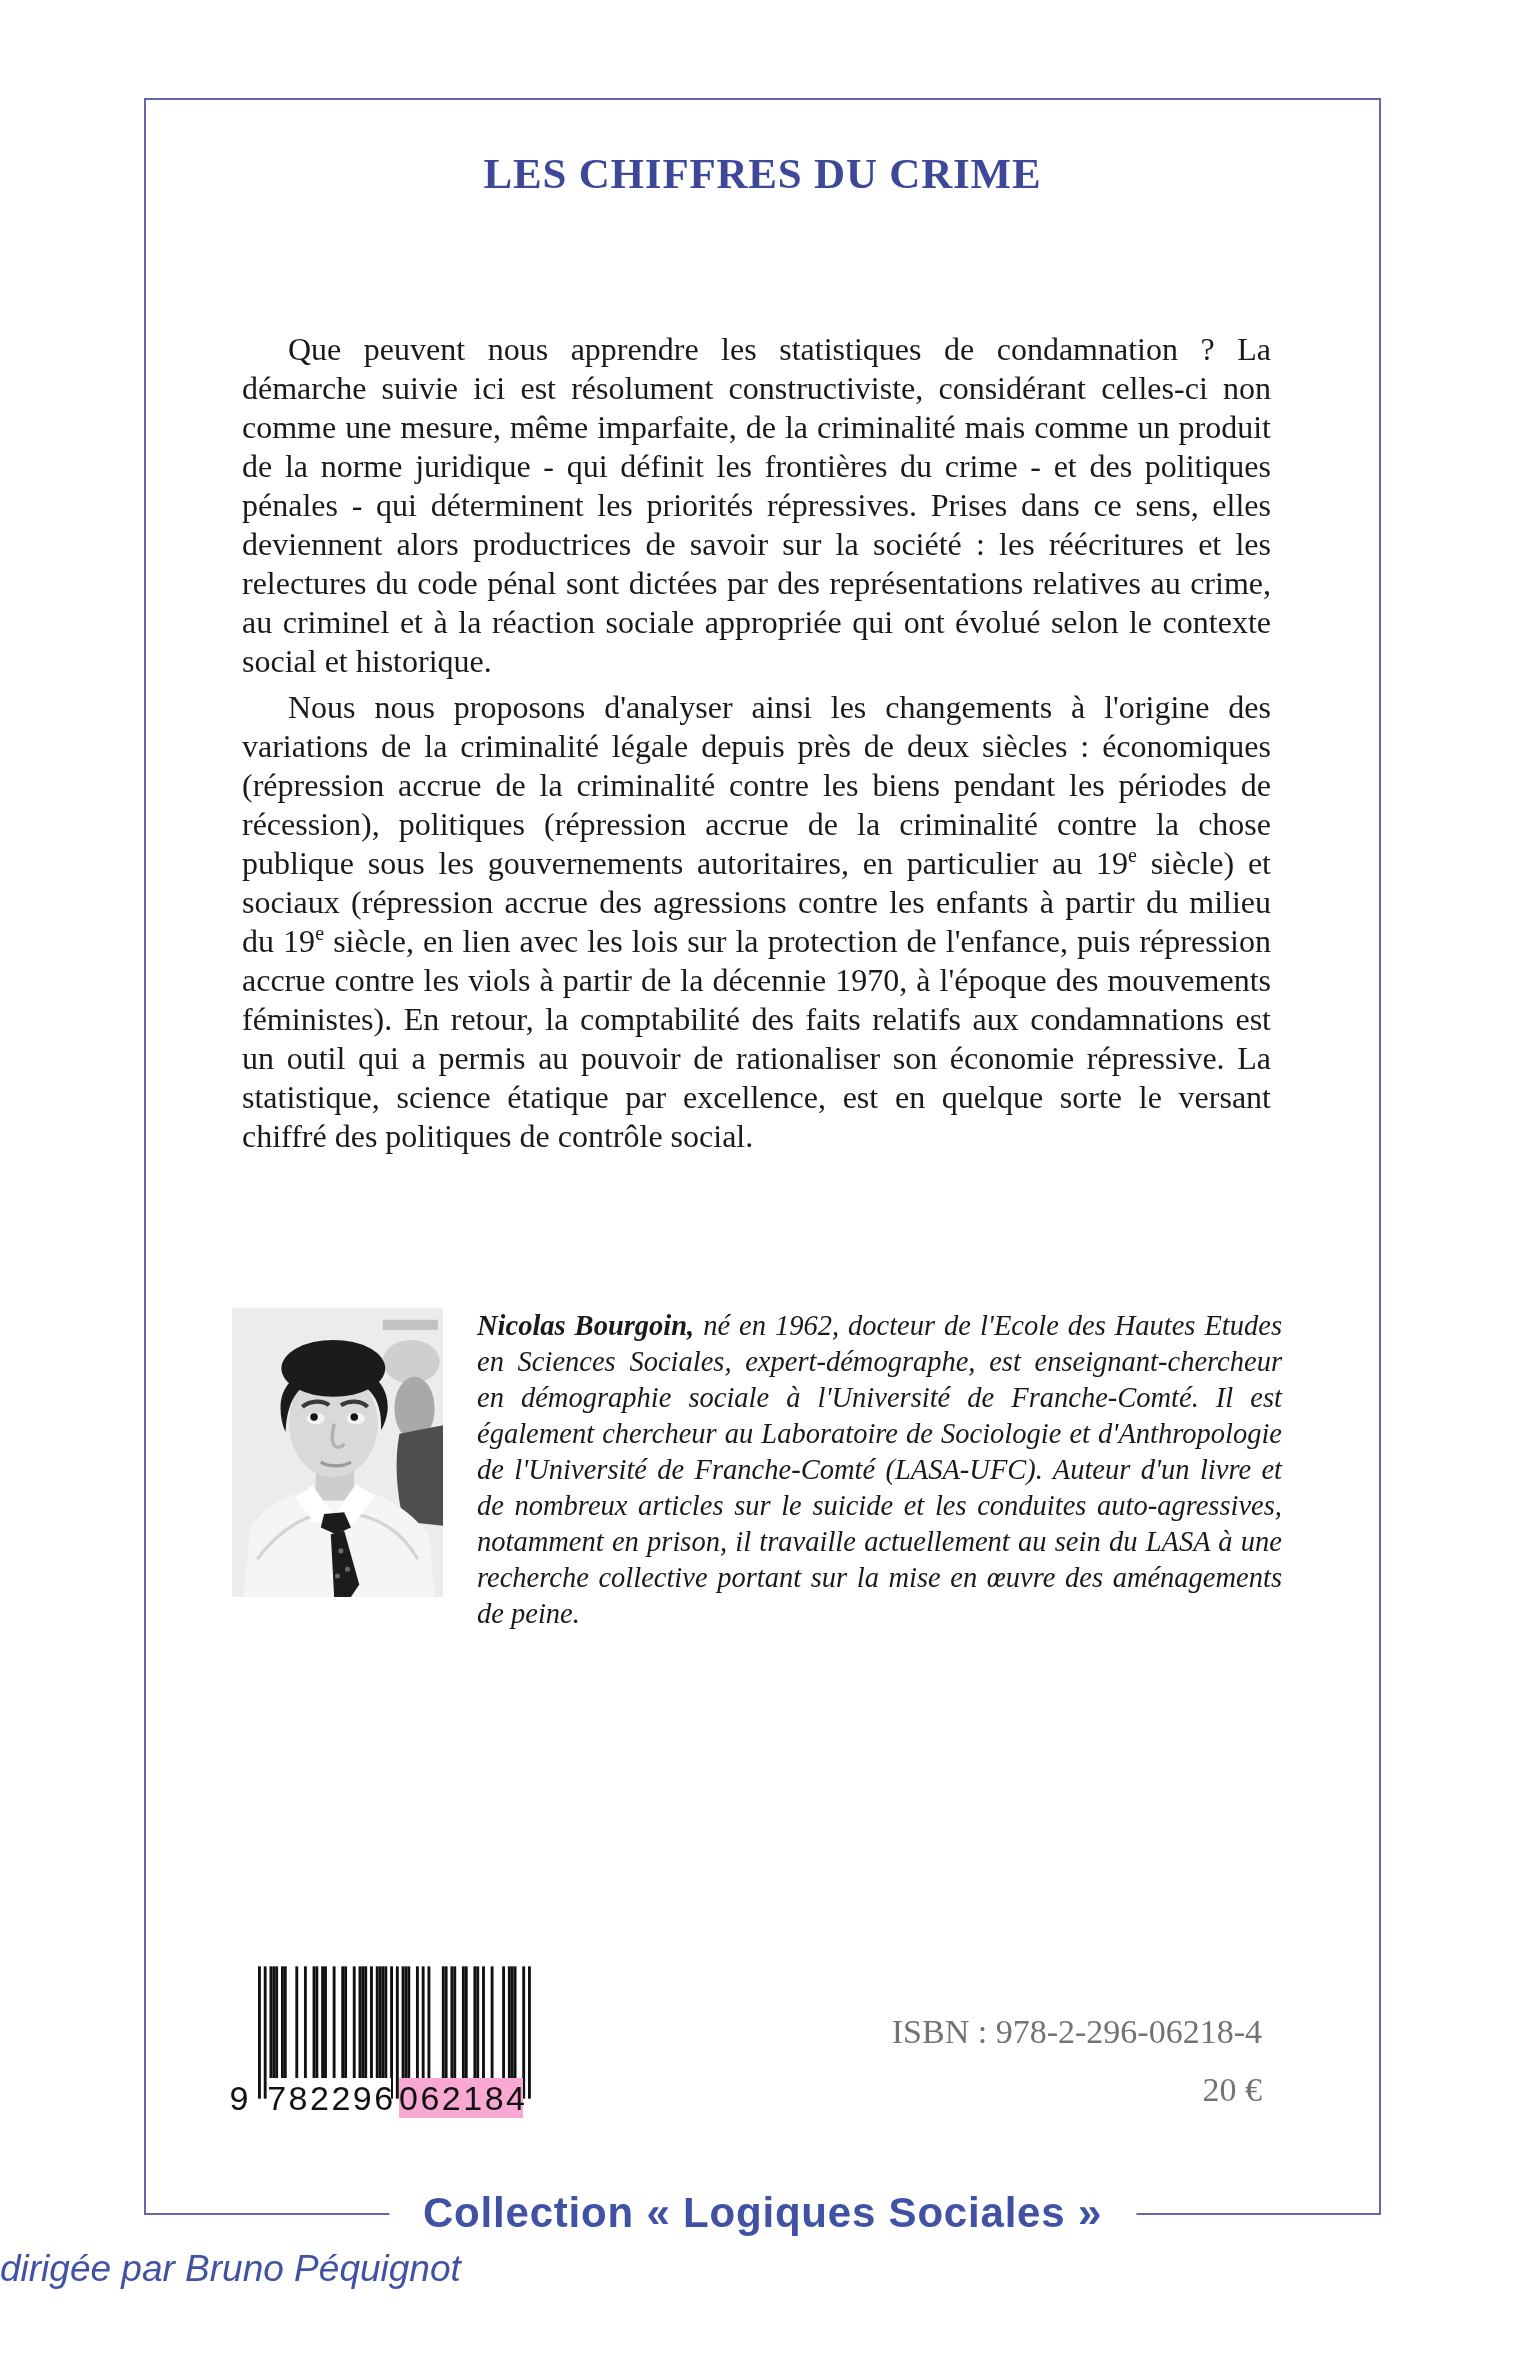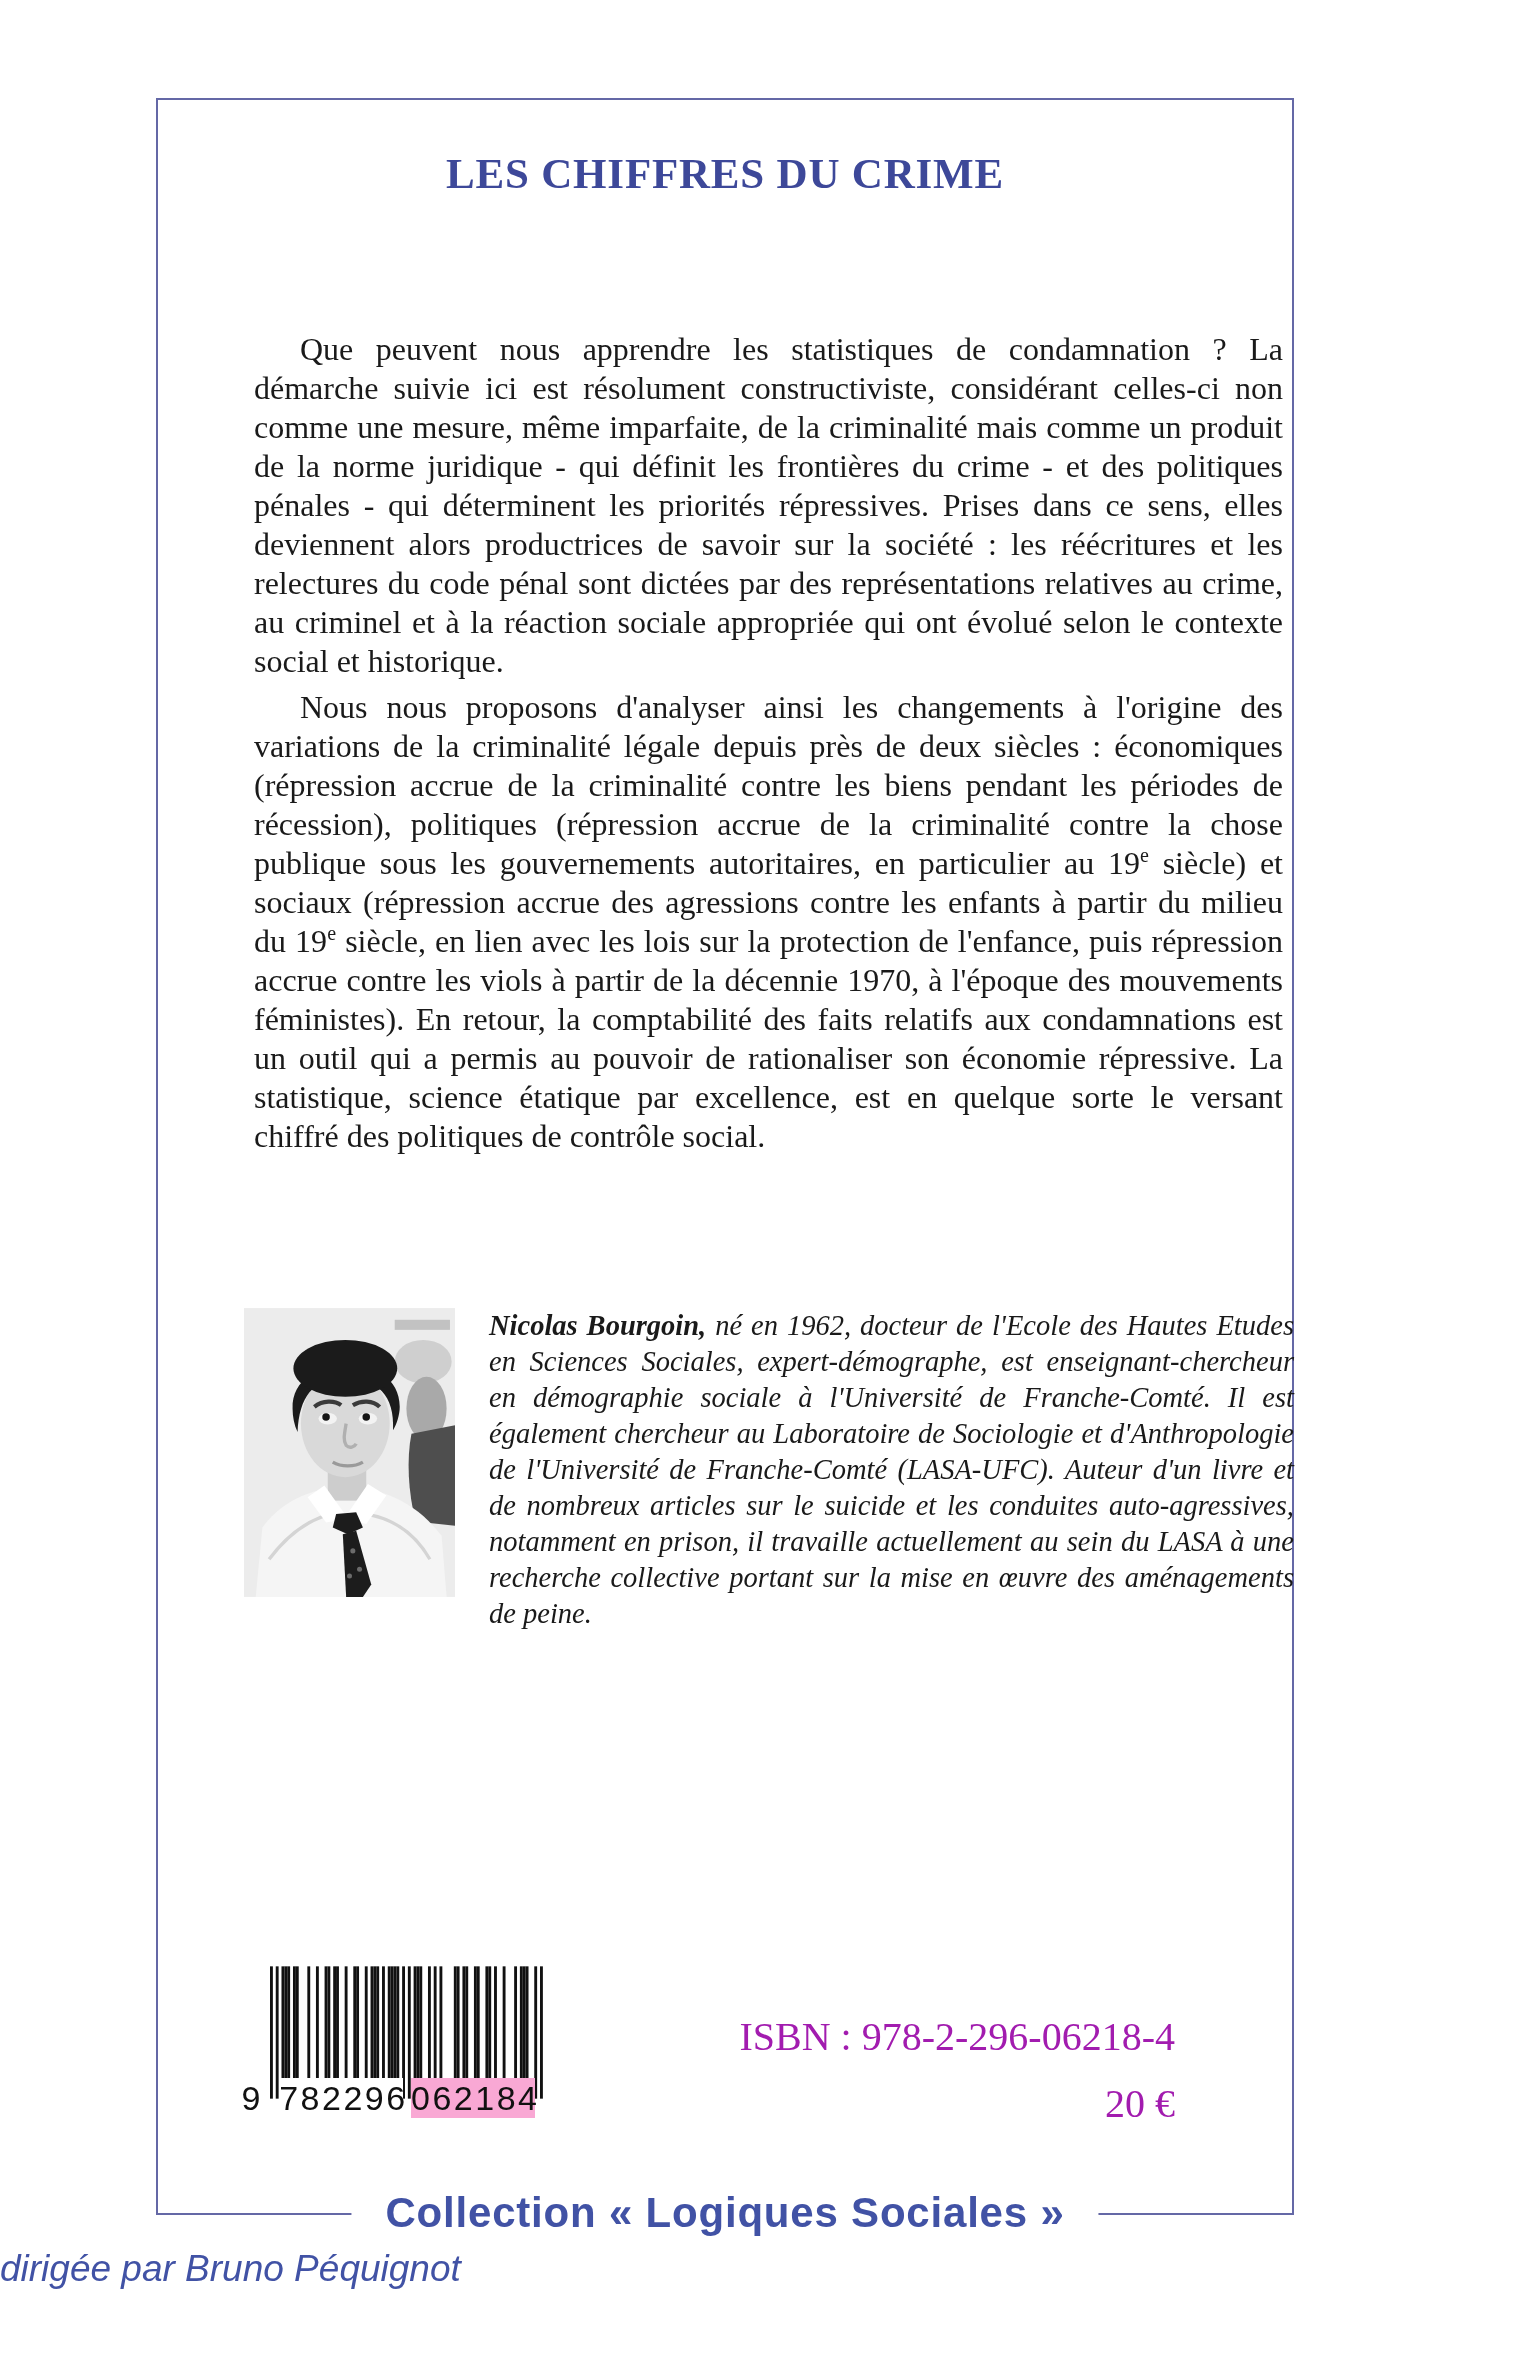--- a/index.html
+++ b/index.html
@@ -1,18 +1,18 @@
 <!DOCTYPE html>
 <html style="font-size:13.4px"><head>
 <meta charset="utf-8">
 <style>
   html,body{margin:0;padding:0;background:#ffffff;}
   .page{position:relative;width:1535px;height:2377px;background:#ffffff;overflow:hidden;
         font-family:"Liberation Serif", serif;color:#1a1a1a;}
-  .frame{position:absolute;left:156px;top:98px;width:1138px;height:2117px;
+  .frame{position:absolute;left:144px;top:98px;width:1237px;height:2117px;
          border:2.5px solid #6468a6;box-sizing:border-box;}
   .book-title{position:absolute;left:0;top:49px;width:100%;margin:0;text-align:center;
           font-family:"Liberation Serif", serif;font-weight:bold;font-size:43px;
           letter-spacing:0.8px;color:#3d4899;line-height:50px;}
   .synopsis{position:absolute;left:89px;top:223px;width:1043px;
             font-size:32px;line-height:39px;text-align:justify;}
   .synopsis p{margin:7px;text-indent:46px;}
   .synopsis sup{font-size:20px;line-height:0;}
   .bio-row{position:absolute;left:86px;top:1208px;width:1050px;display:flex;gap:34px;}
   .photo{flex:0 0 auto;display:block;}
@@ -20,21 +20,21 @@
             text-align:justify;}
   .bio-text .author-name{font-weight:bold;}
   .barcode{position:absolute;left:112px;top:1866px;width:273px;height:168px;}
   .barcode svg{display:block;}
   .bc-digit{position:absolute;font-family:"Liberation Sans", sans-serif;
             font-size:34px;color:#111;top:112px;height:40px;line-height:40px;}
   .bc-first{left:-28.5px;}
   .bc-g1{left:9.2px;width:124px;background:#fff;letter-spacing:2.5px;}
   .bc-g2{left:141px;width:124px;text-align:center;background:#f9a8d4;letter-spacing:2.5px;}
   .isbn-block{position:absolute;right:117px;top:1913px;text-align:right;
-              font-size:40px;color:#a21caf;margin-left:28px;}
+              font-size:34px;color:#737373;margin-left:28px;}
   .isbn-line{margin:0;}
   .price-line{margin:20px 0 0 0;}
   .collection-title{position:absolute;left:50%;bottom:0;transform:translate(-50%,50%);
              background:#ffffff;padding:0 34px;white-space:nowrap;
              font-family:"Liberation Sans", sans-serif;font-weight:bold;
              font-size:42px;color:#4152a5;letter-spacing:0.8px;}
   .directed{position:absolute;left:0;top:2248px;width:100%;
             font-family:"Liberation Sans", sans-serif;font-style:italic;
             font-size:37px;color:#4152a5;}
 </style>

